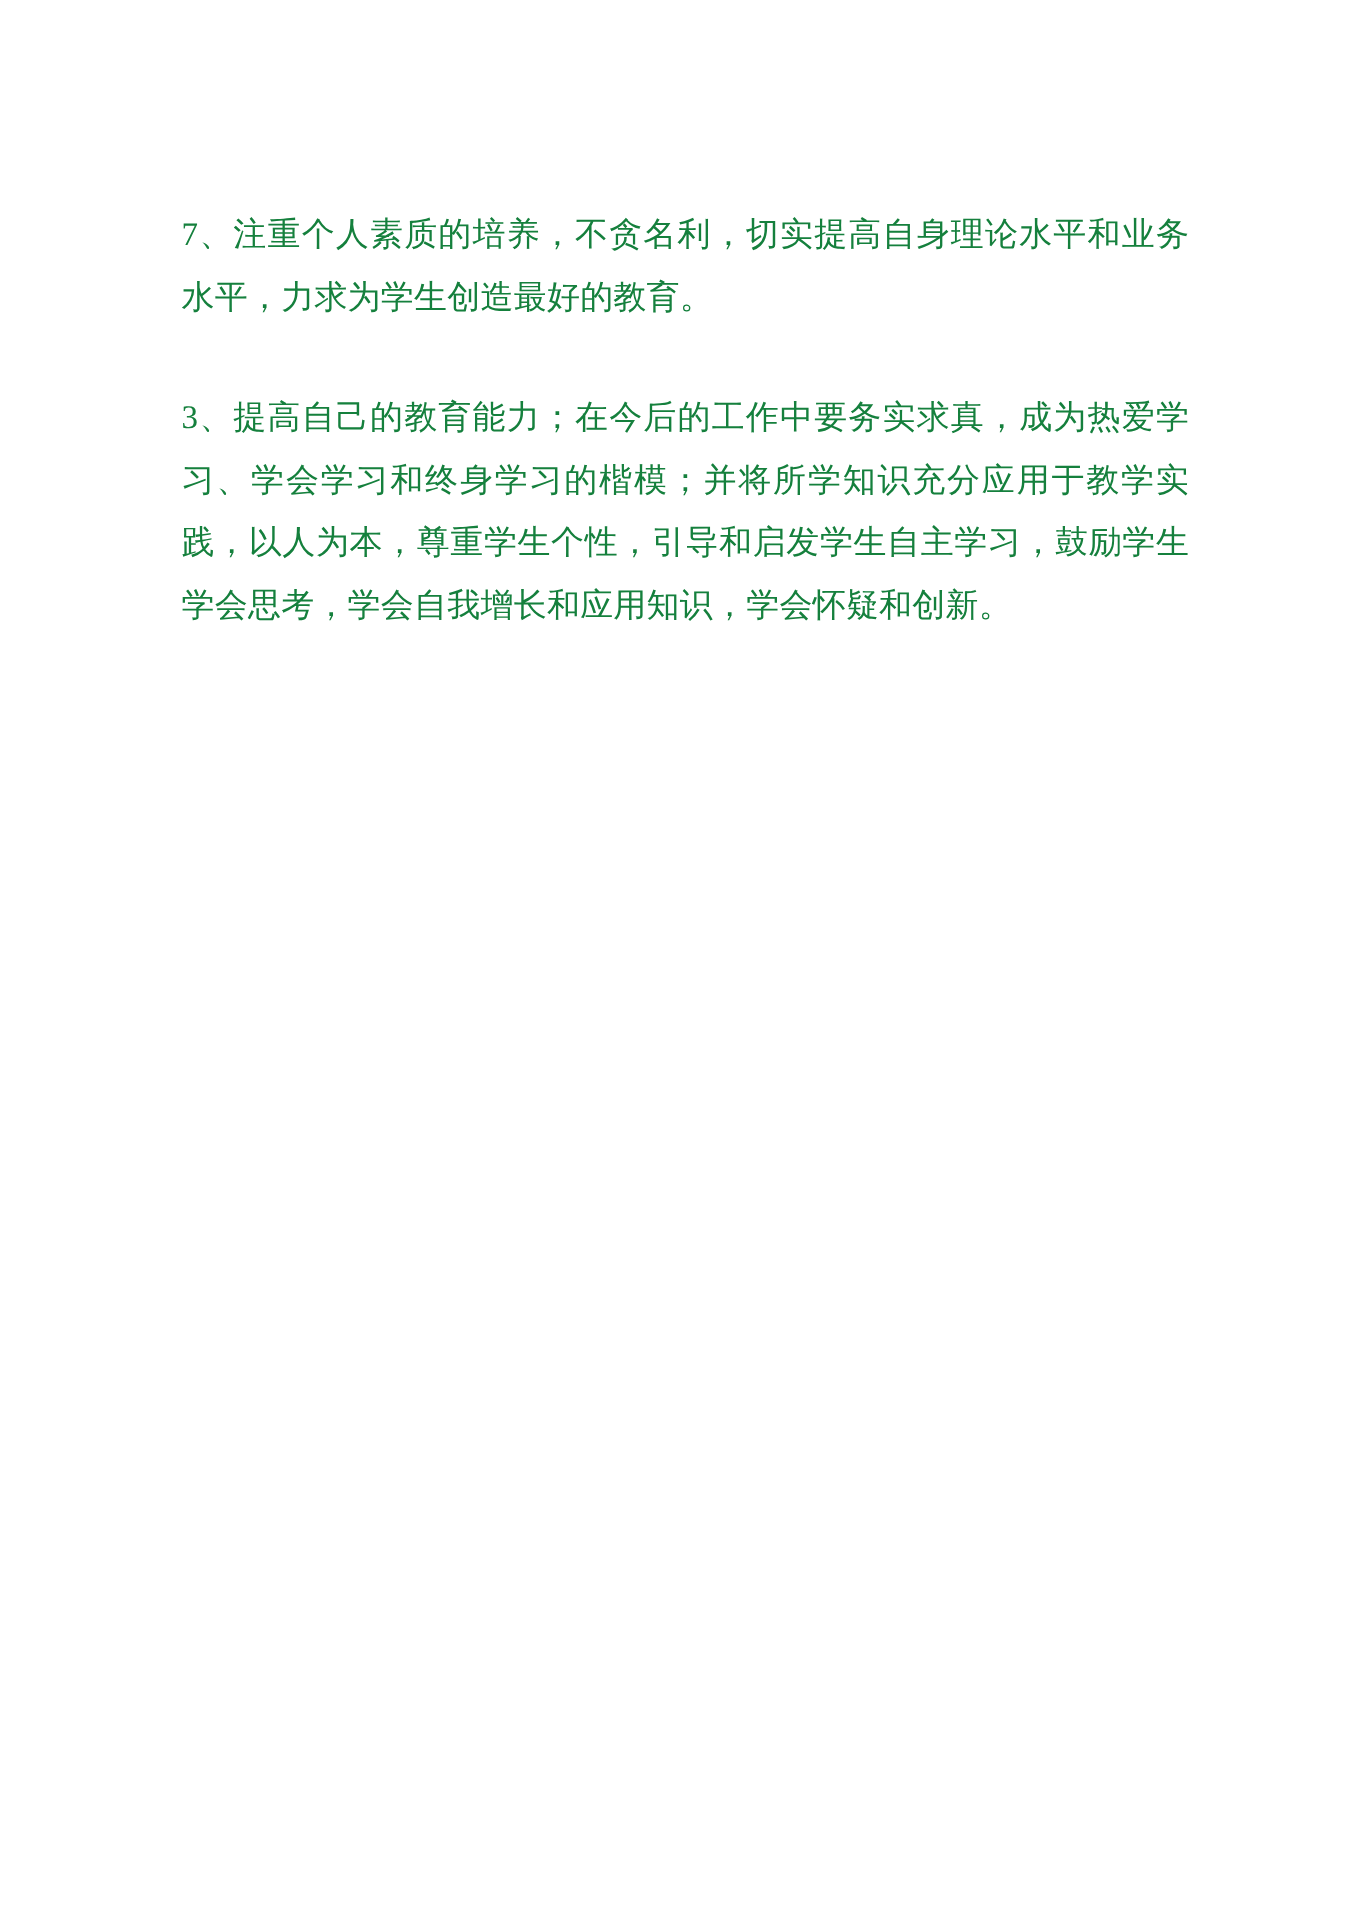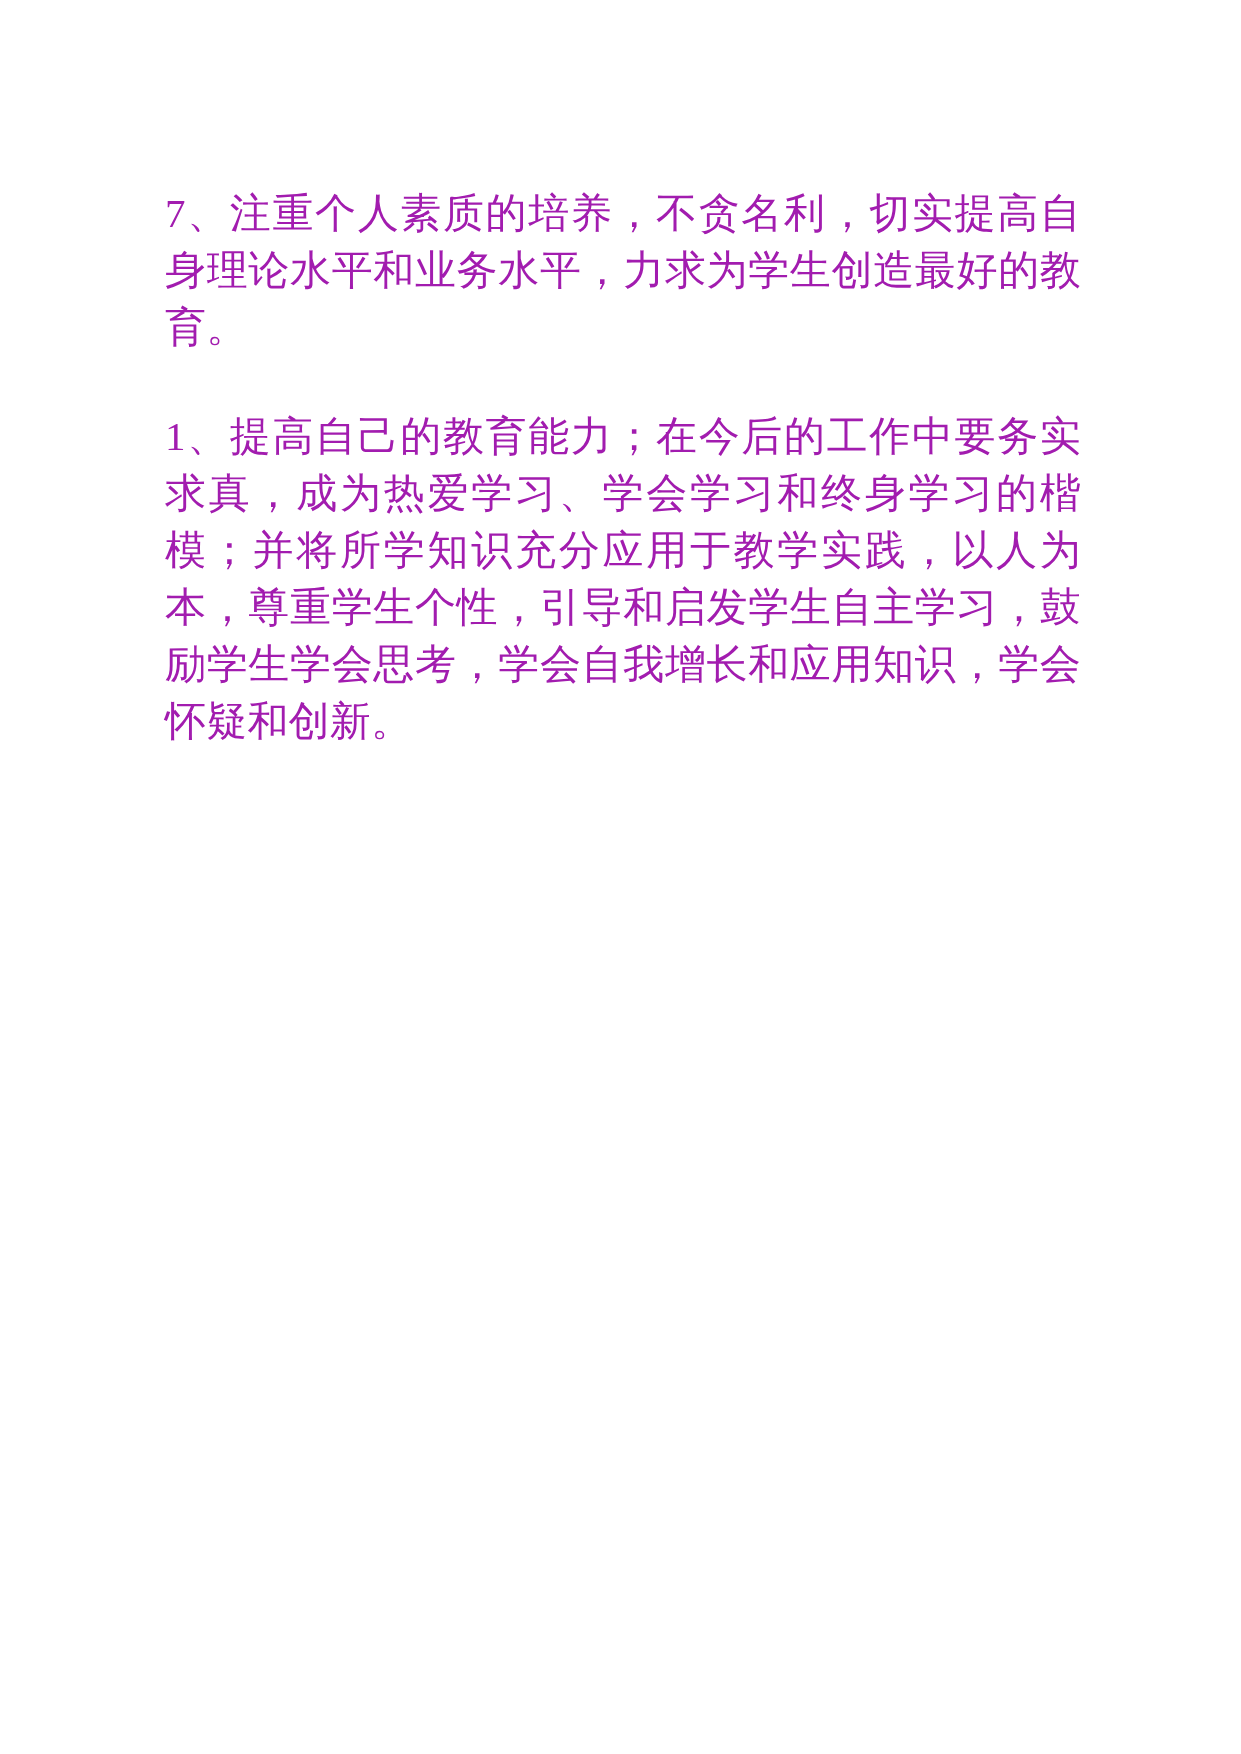--- a/index.html
+++ b/index.html
@@ -19,34 +19,34 @@
     width: 1241px;
     height: 1754px;
     background: #ffffff;
     box-sizing: border-box;
     padding: 185px 160px 0 165px;
   }
   .doc-body {
     display: block;
   }
   .para {
-    font-size: 41px;
+    font-size: 30px;
     line-height: 57px;
     letter-spacing: 0.2px;
     text-align: justify;
     text-justify: inter-ideograph;
     margin: 0 0 52px 0;
     word-break: break-all;
-    color: #a21caf;
+    color: #15803d;
   }
   .para:last-child {
     margin-bottom: 0;
   }
 </style>
 </head>
 <body>
 
 <div class="page">
   <div class="doc-body">
     <p class="para">7、注重个人素质的培养，不贪名利，切实提高自身理论水平和业务水平，力求为学生创造最好的教育。</p>
-    <p class="para">1、提高自己的教育能力；在今后的工作中要务实求真，成为热爱学习、学会学习和终身学习的楷模；并将所学知识充分应用于教学实践，以人为本，尊重学生个性，引导和启发学生自主学习，鼓励学生学会思考，学会自我增长和应用知识，学会怀疑和创新。</p>
+    <p class="para">3、提高自己的教育能力；在今后的工作中要务实求真，成为热爱学习、学会学习和终身学习的楷模；并将所学知识充分应用于教学实践，以人为本，尊重学生个性，引导和启发学生自主学习，鼓励学生学会思考，学会自我增长和应用知识，学会怀疑和创新。</p>
   </div>
 </div>
 
 </body></html>

